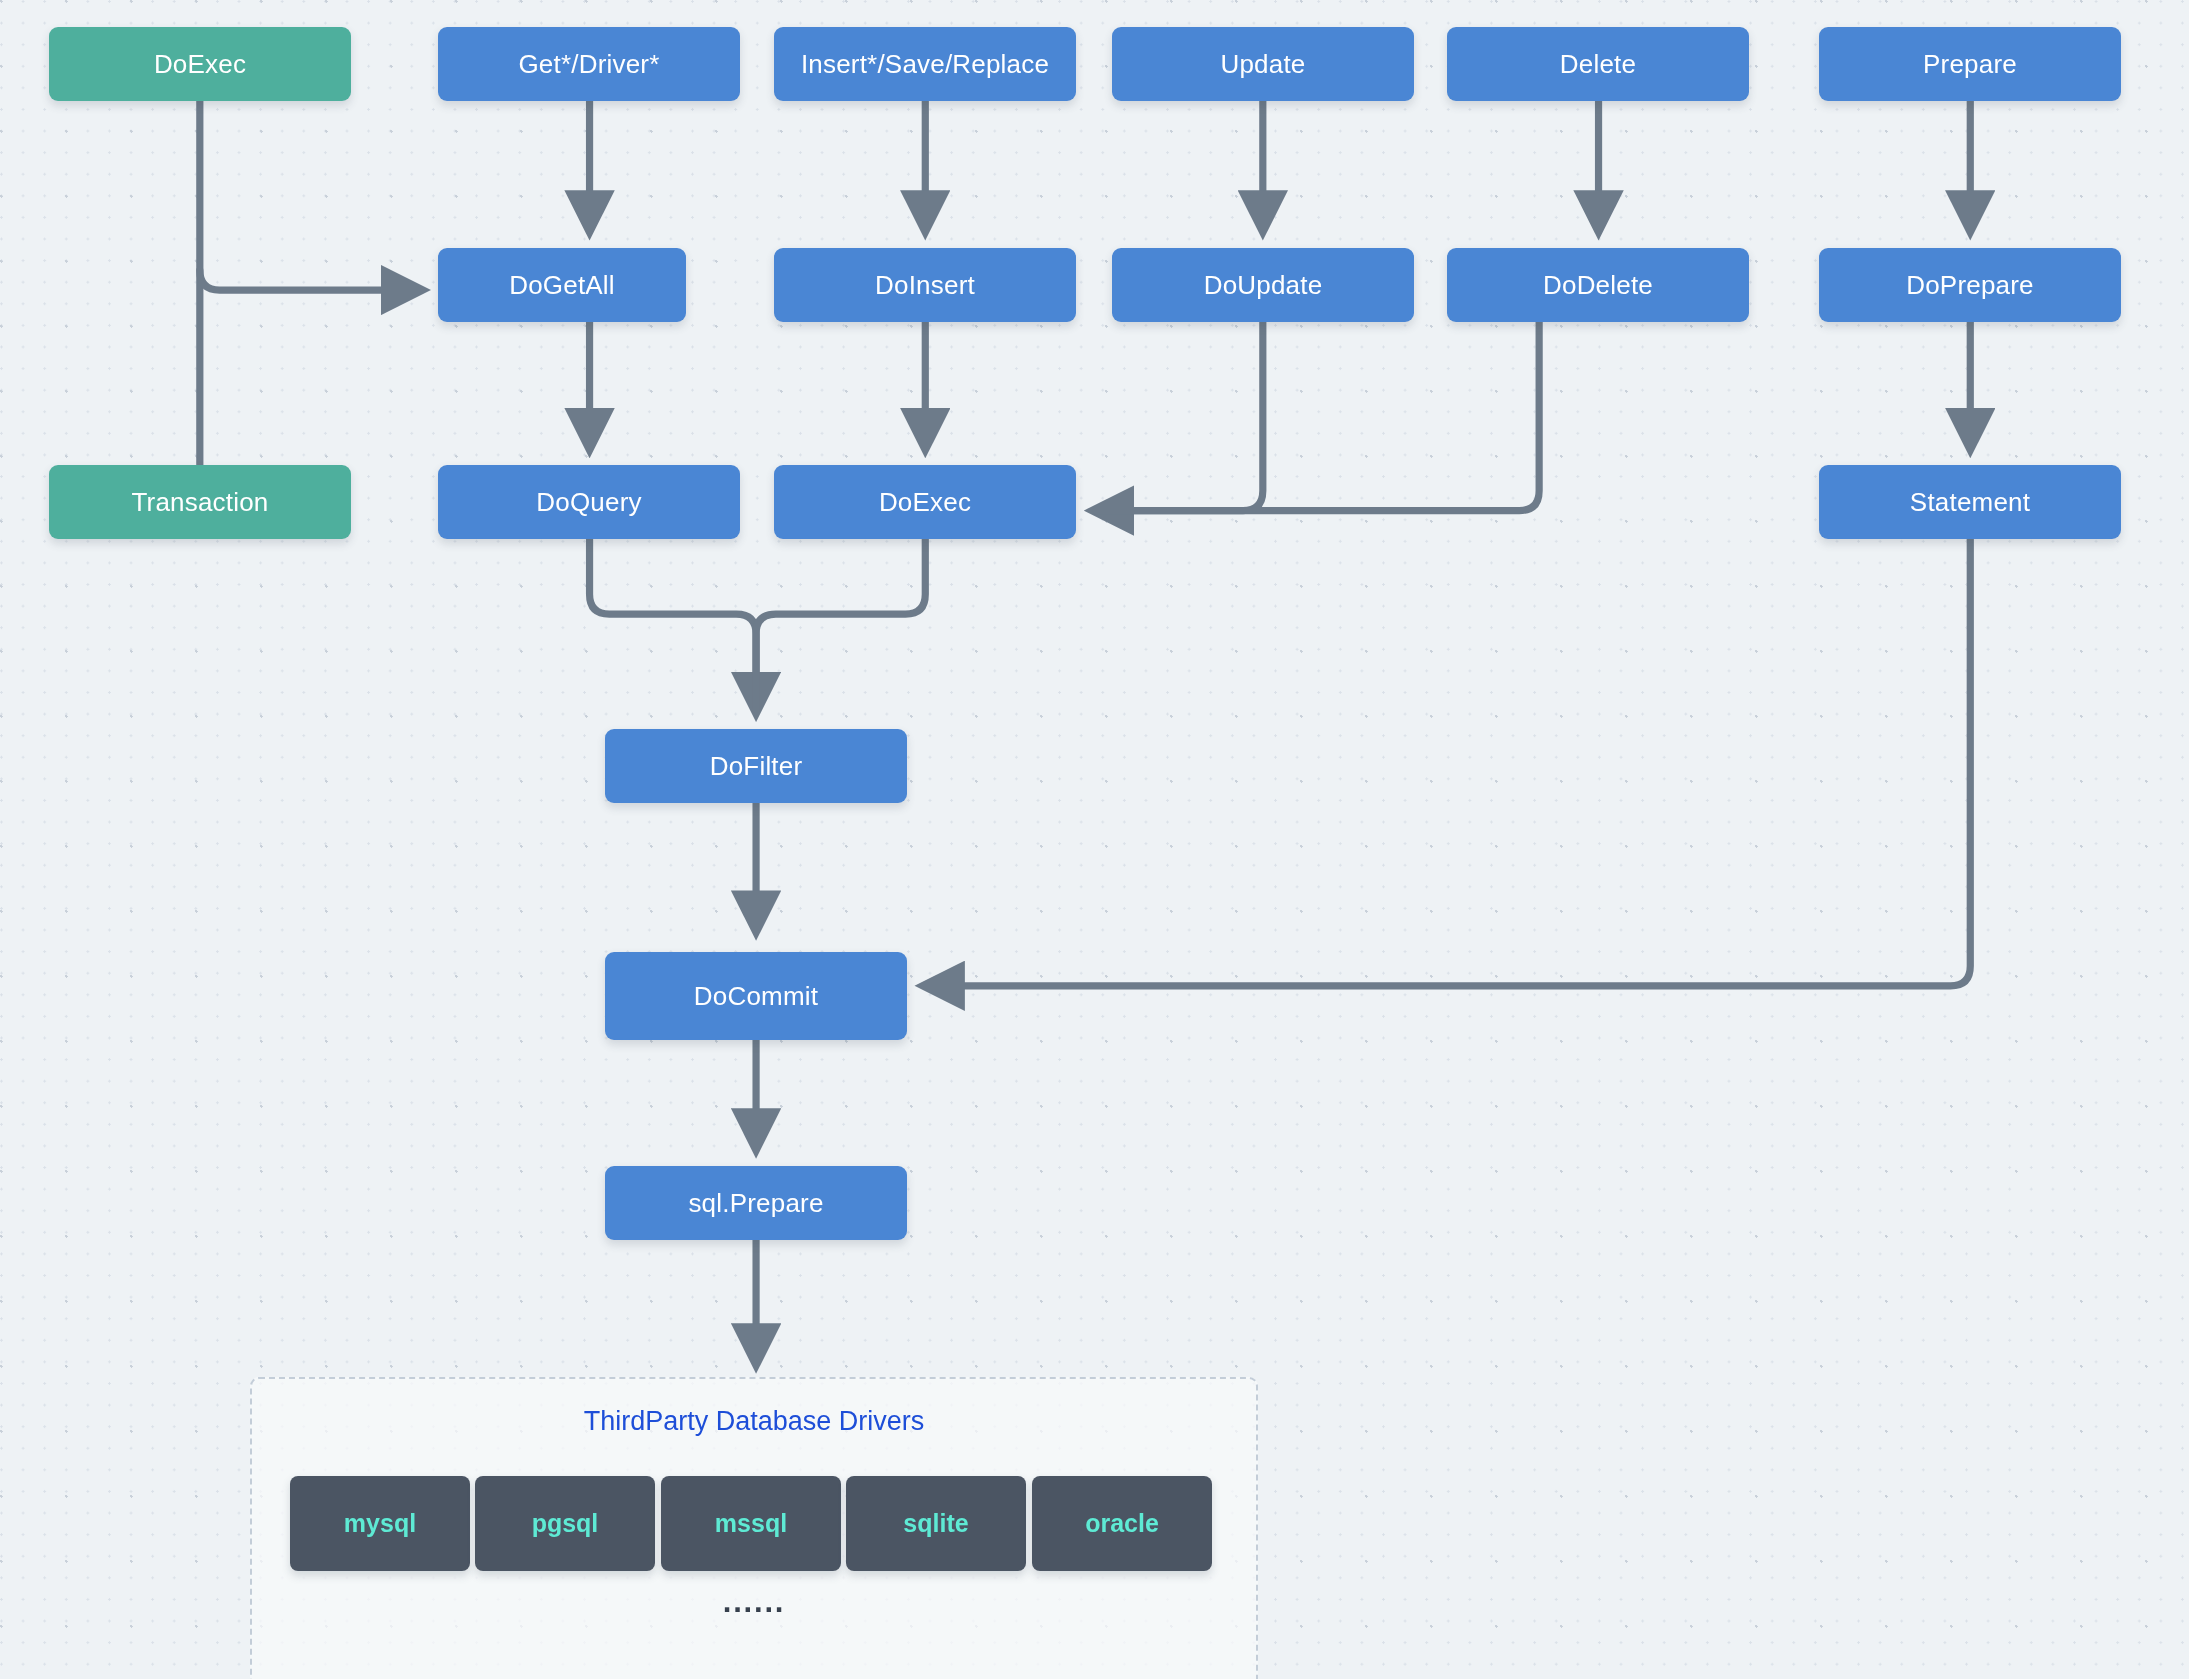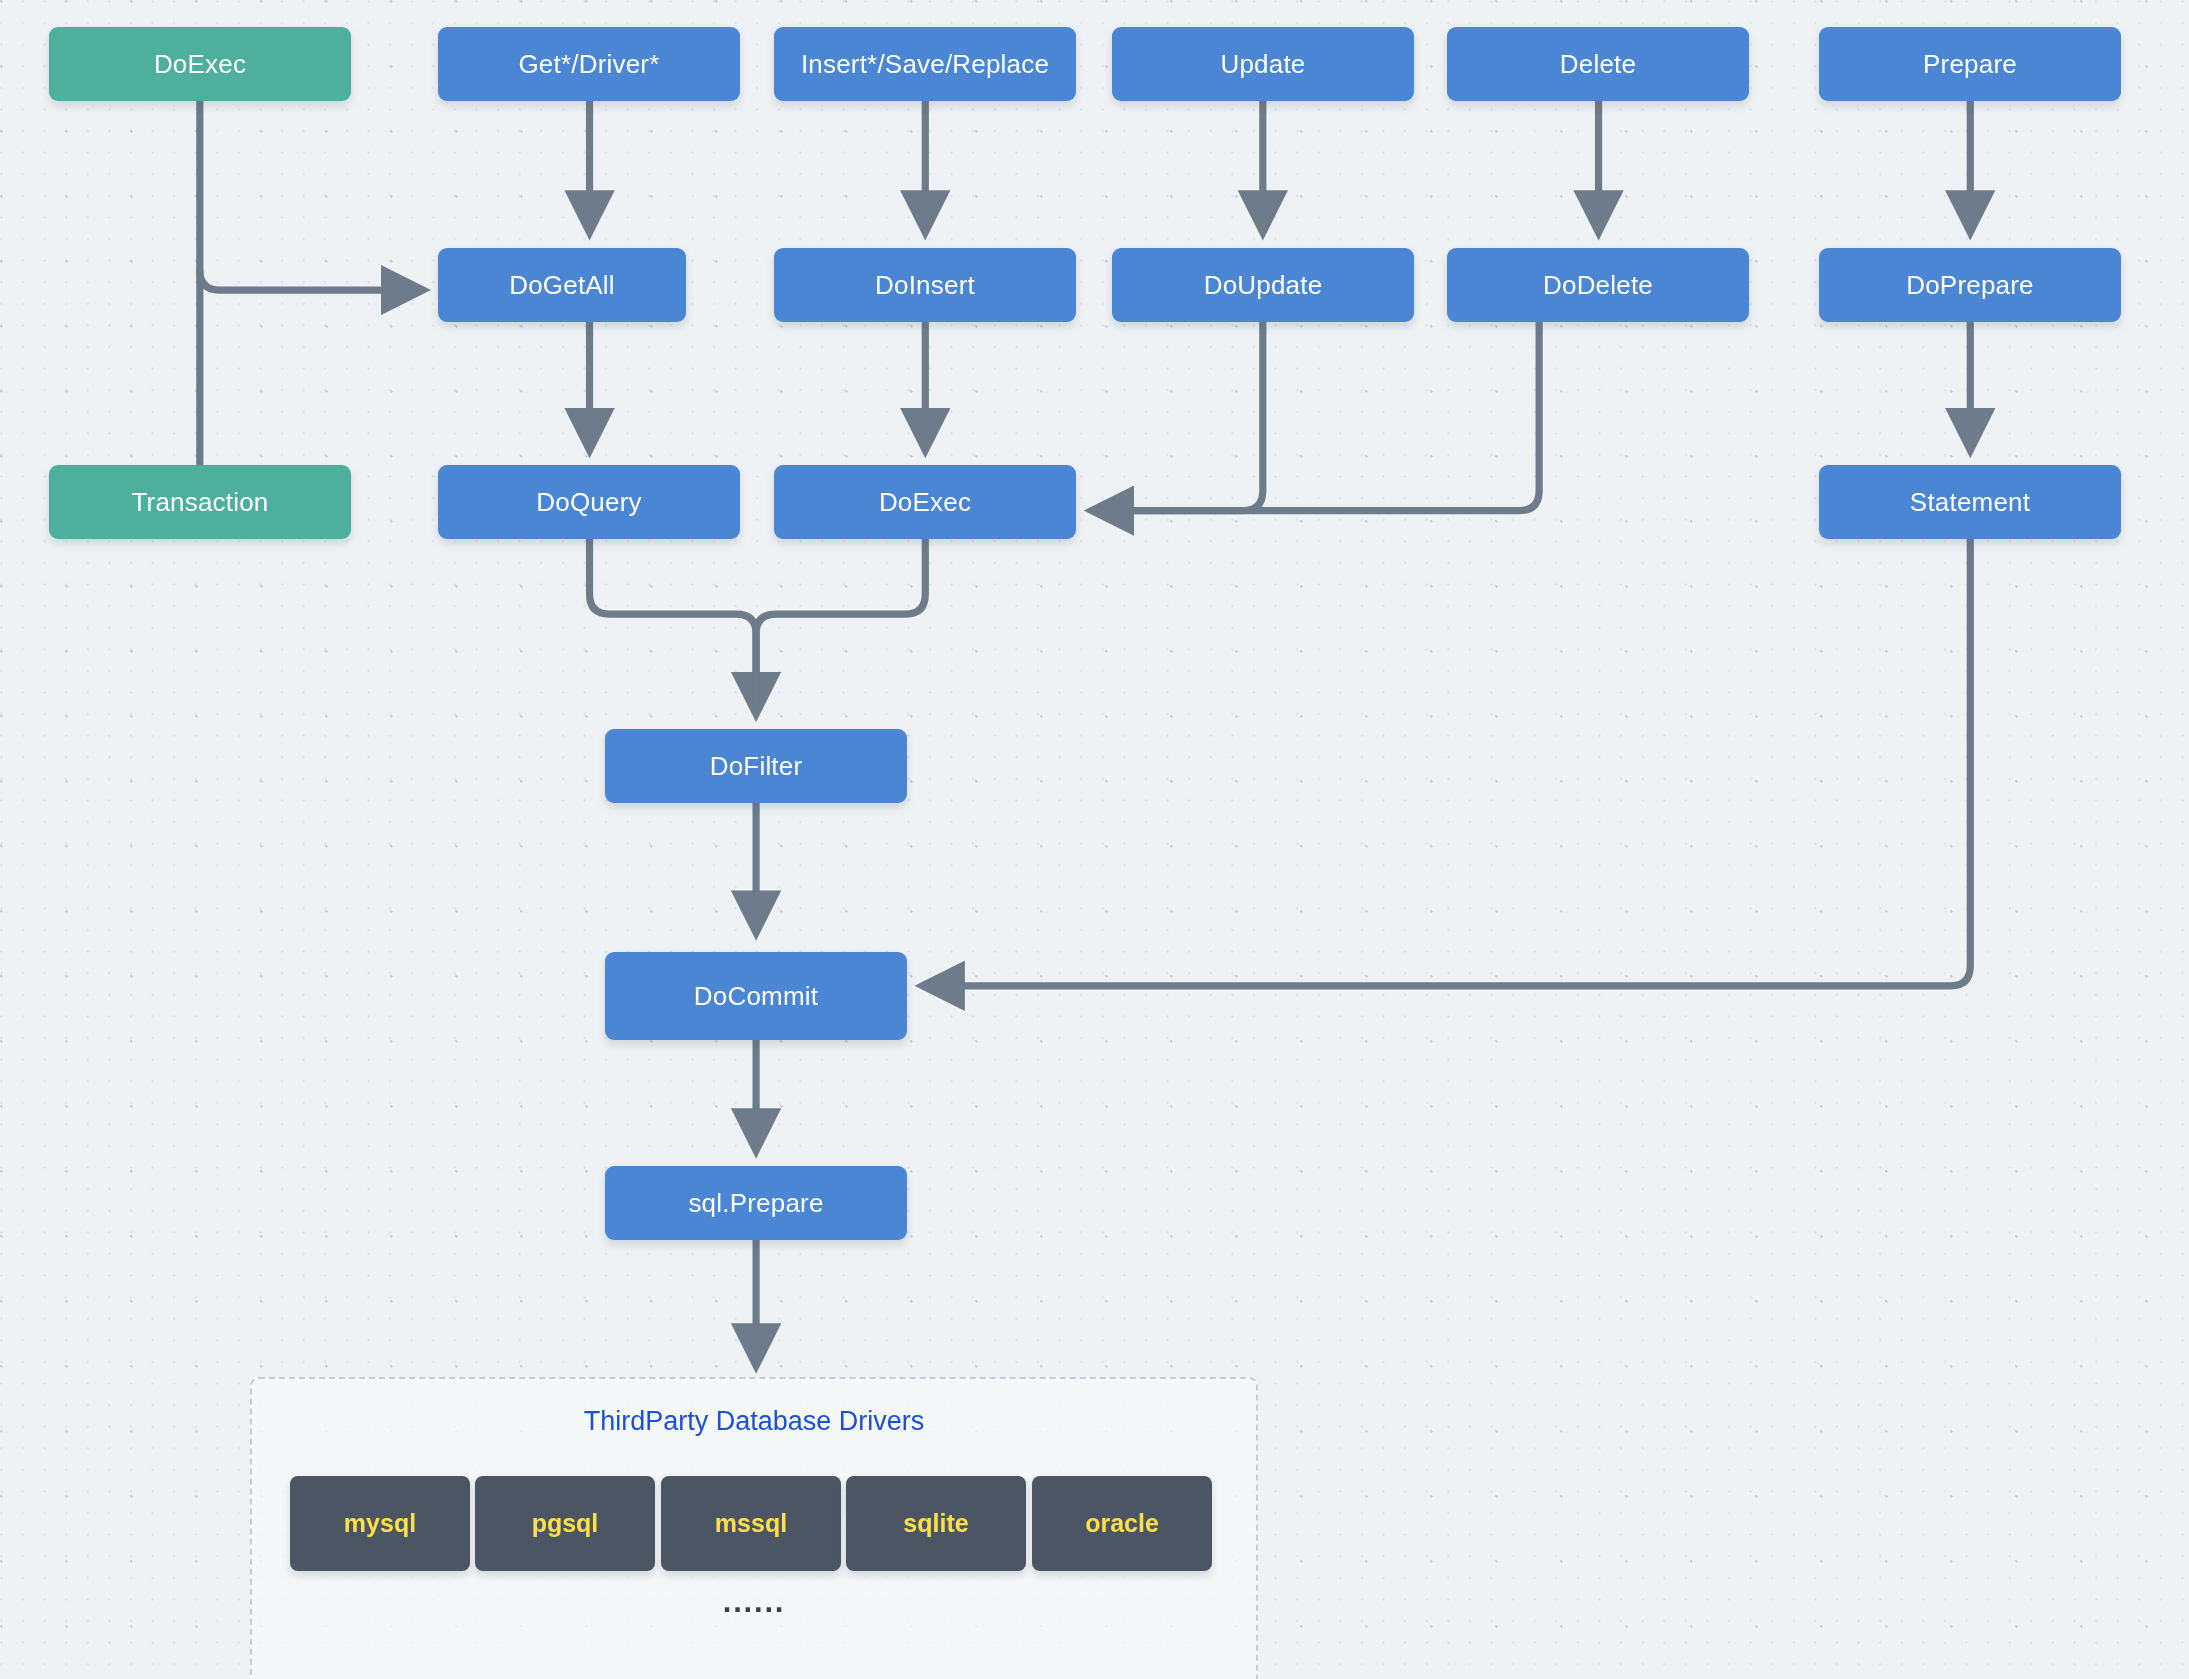--- a/index.html
+++ b/index.html
@@ -49,21 +49,21 @@
   .driver-title{
     position:absolute;left:0;right:0;top:27px;
     text-align:center;
     font-size:27px;
     color:#1d4ed8;
   }
   .driver-chip{
     position:absolute;
     display:flex;align-items:center;justify-content:center;
     background:#4b5563;
-    color:#fde047;
+    color:#5eead4;
     border-radius:8px;
     font-size:25px;
     font-weight:bold;
     box-shadow:0 4.5px 9px rgba(60,75,95,.18);
     box-sizing:border-box;
   }
   .driver-ellipsis{
     position:absolute;
     text-align:center;
     color:#36404d;

